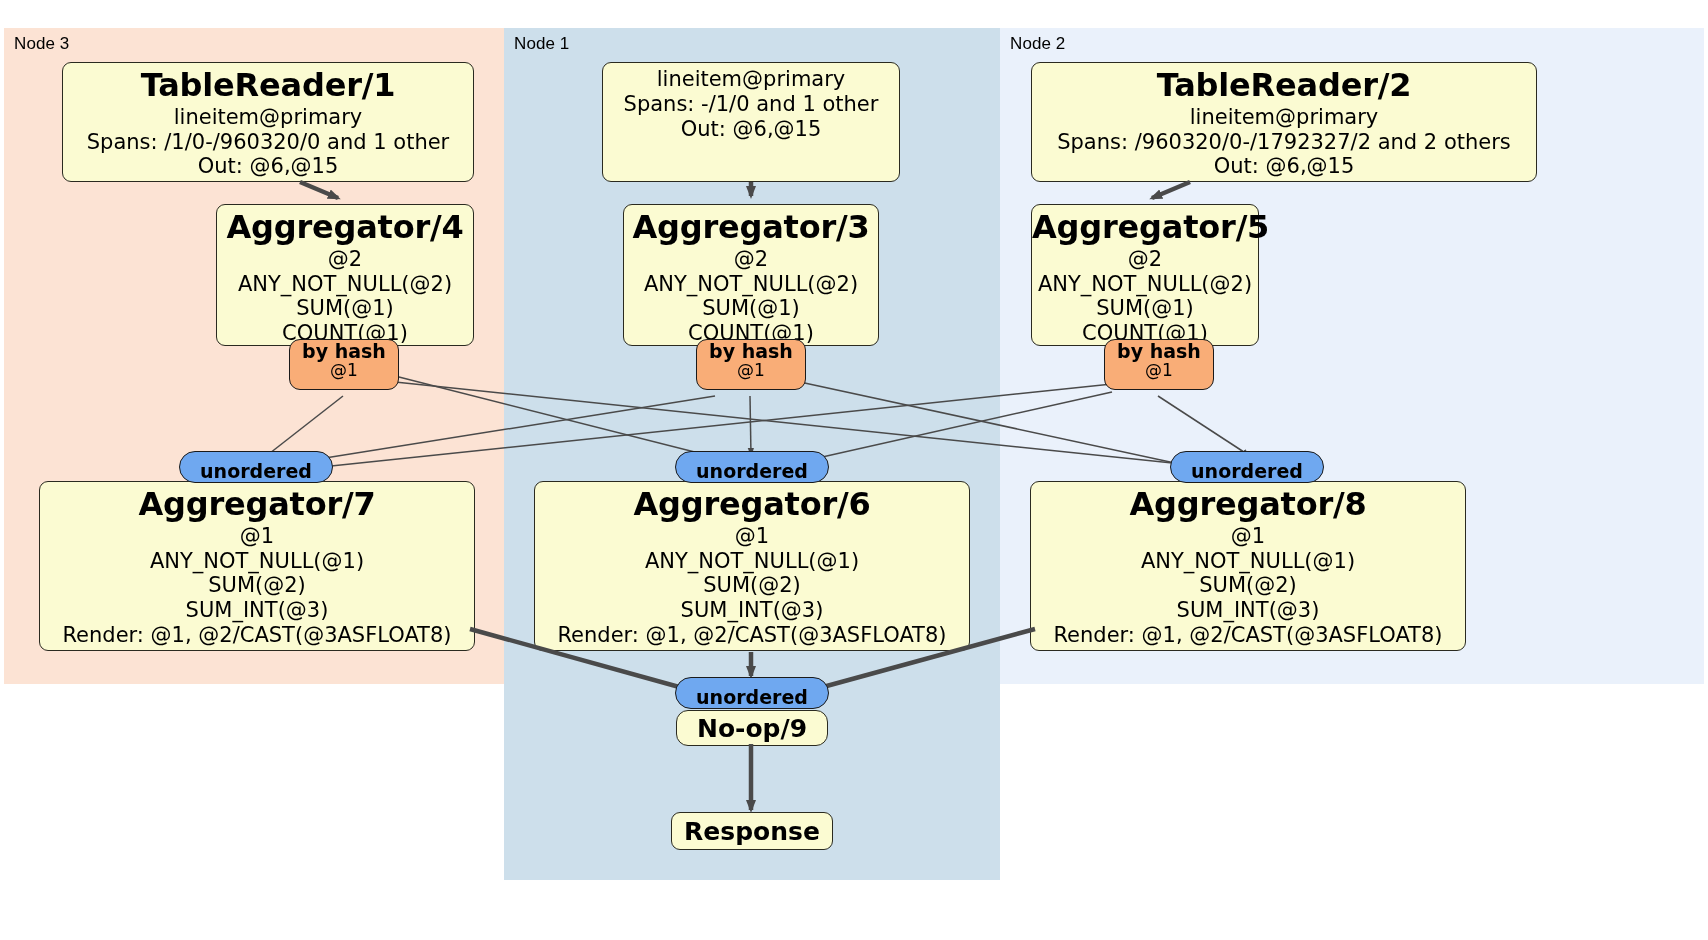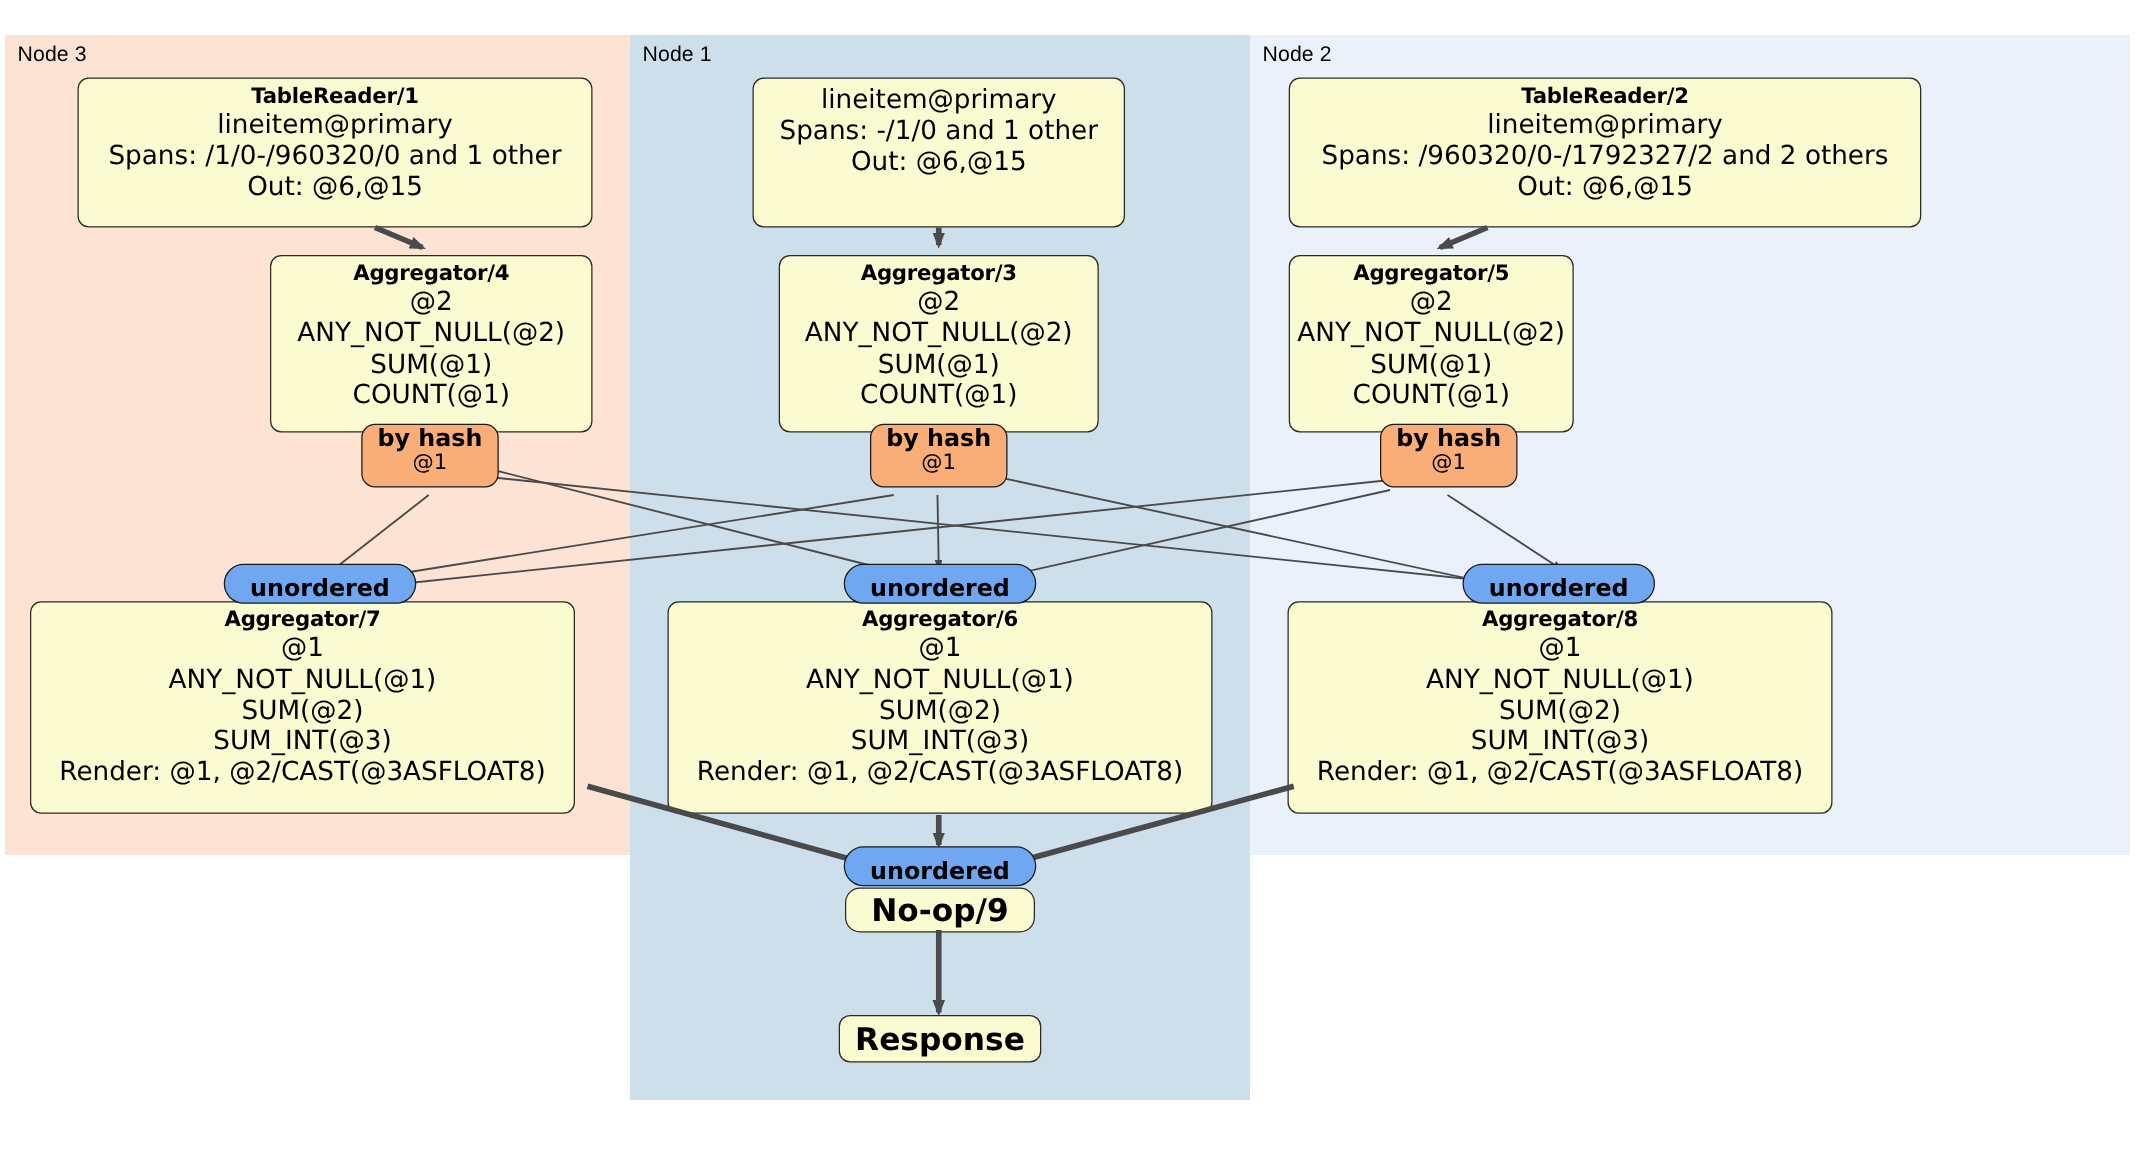--- a/index.html
+++ b/index.html
@@ -7,21 +7,21 @@
        font-family:"DejaVu Sans","Liberation Sans",sans-serif;}
   #stage{position:absolute;left:0;top:0;width:1708px;height:940px;margin-top:24px;}
 
   .node-region{position:absolute;box-sizing:border-box;}
   .node-label{position:absolute;font-size:17px;color:#000;left:10px;top:6px;
               font-family:"Liberation Sans","DejaVu Sans",sans-serif;letter-spacing:.1px;}
 
   .box{position:absolute;box-sizing:border-box;background:#fbfbd2;
        border:1.7px solid #2a2a20;border-radius:9px;text-align:center;
        padding-top:4px;line-height:1.18;z-index:5;}
-  .box .t{font-weight:bold;font-size:17px;color:#000;letter-spacing:-0.2px;}
+  .box .t{font-weight:bold;font-size:32px;color:#000;letter-spacing:-0.2px;}
   .box .l{font-size:21px;color:#000;white-space:nowrap;}
 
   .pill{position:absolute;box-sizing:border-box;border:1.8px solid #1a1a1a;
         border-radius:17px;text-align:center;z-index:8;line-height:1.05;}
   .pill.hash{background:#f9ad77;border-radius:11px;padding-top:2px;}
   .pill.unord{background:#6fa8f0;display:flex;align-items:flex-end;justify-content:center;}
   .pill .h1{font-weight:bold;font-size:19px;color:#000;}
   .pill .h2{font-size:17px;color:#000;}
   .pill .u1{font-weight:bold;font-size:19px;color:#000;}
 
@@ -107,21 +107,21 @@
 
   <div class="pill hash" style="left:289px;top:315px;width:110px;height:51px;">
     <div class="h1">by hash</div>
     <div class="h2">@1</div>
   </div>
 
   <div class="pill unord" style="left:179px;top:427px;width:154px;height:32px;">
     <div class="u1">unordered</div>
   </div>
 
-  <div class="box" style="left:24px;top:457px;width:436px;height:170px;">
+  <div class="box" style="left:39px;top:457px;width:436px;height:170px;">
     <div class="t">Aggregator/7</div>
     <div class="l">@1</div>
     <div class="l">ANY_NOT_NULL(@1)</div>
     <div class="l">SUM(@2)</div>
     <div class="l">SUM_INT(@3)</div>
     <div class="l">Render: @1, @2/CAST(@3ASFLOAT8)</div>
   </div>
 
   <div class="box" style="left:602px;top:38px;width:298px;height:120px;">
     <div class="l">lineitem@primary</div>

